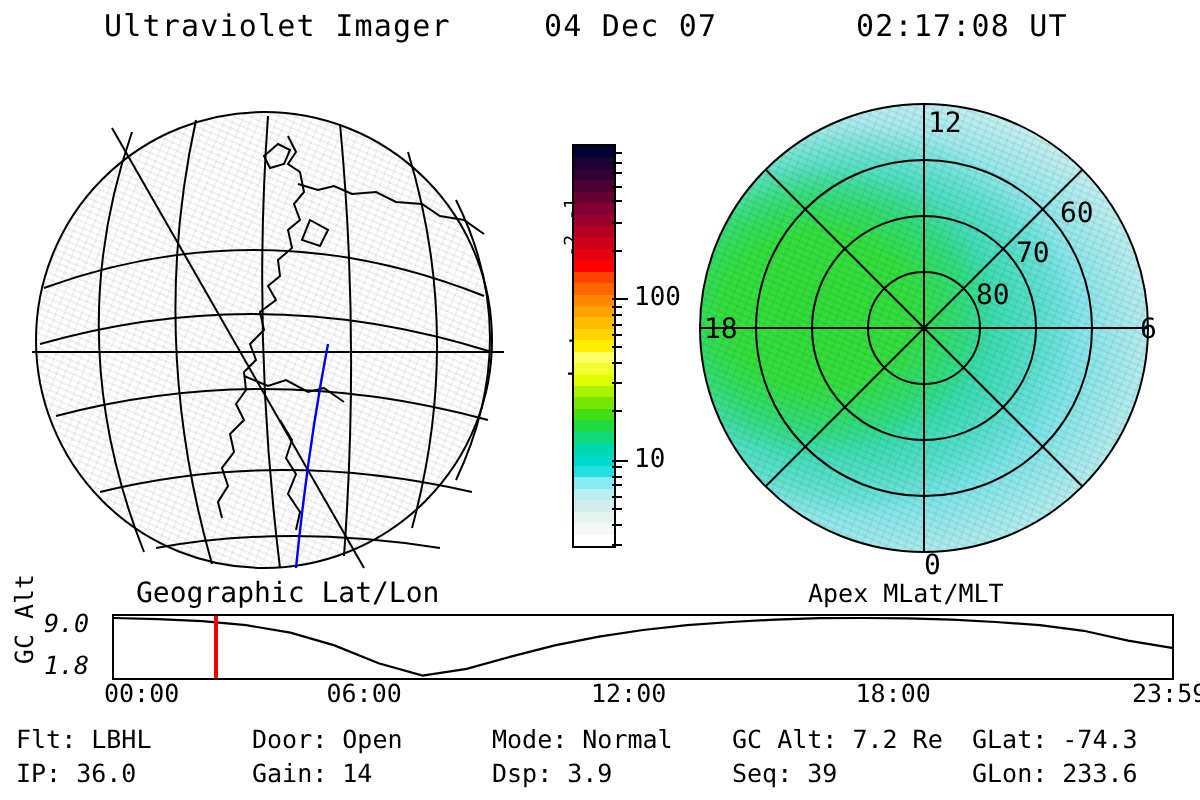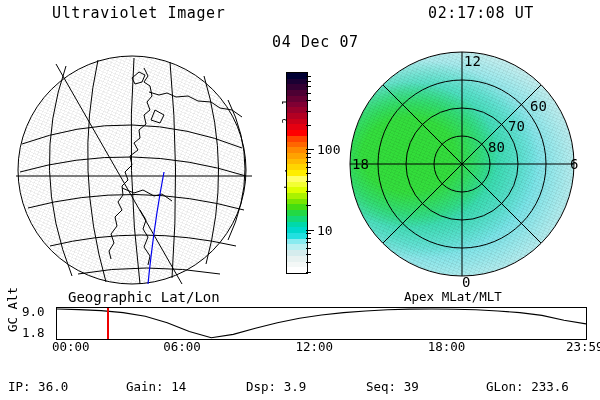--- a/index.html
+++ b/index.html
@@ -7,21 +7,21 @@
     width:600px;height:400px;position:relative;overflow:hidden;
     font-family:"DejaVu Sans Mono","Liberation Mono",monospace;
     color:#000;
   }
   .abs{position:absolute;}
 
   
   #header{left:0;top:4px;width:560px;height:26px;}
   #header .h{position:absolute;top:0;font-size:15px;letter-spacing:.6px;white-space:nowrap;}
   #h-title{left:52px;}
-  #h-date{left:272px;margin-top:29px;}
+  #h-date{left:272px;}
   #h-time{left:428px;}
 
   
   #geo-panel{left:14px;top:48px;width:250px;height:240px;}
   #polar-panel{left:342px;top:44px;width:252px;height:248px;}
 
   .disc-wrap{position:absolute;left:0;top:0;width:100%;height:100%;}
 
   
   .noise{
@@ -94,21 +94,21 @@
 
   
   #orbit{left:0;top:290px;width:600px;height:64px;}
   #orbit-title-geo{position:absolute;left:68px;top:-1px;font-size:14px;white-space:nowrap;}
   #orbit-title-apex{position:absolute;left:404px;top:-1px;font-size:12.5px;white-space:nowrap;}
   #orbit-box{position:absolute;left:56px;top:17px;width:529px;height:31px;border:1px solid #000;}
   #orbit-ylab{
     position:absolute;left:-16px;top:12px;width:56px;
     transform:rotate(-90deg);text-align:center;font-size:12.5px;white-space:nowrap;
   }
-  .ytick{position:absolute;font-size:12.5px;line-height:1;transform:translateY(-50%);}
+  .ytick{position:absolute;font-size:12.5px;line-height:1;transform:translateY(-50%);font-style:italic;}
   #yt-hi{left:22px;top:22px;}
   #yt-lo{left:22px;top:43px;}
   .xtick{position:absolute;top:49px;font-size:12.5px;white-space:nowrap;text-align:right;}
   #cursor{position:absolute;width:1.5px;background:#ee0000;}
 
   
   #status{left:0;top:362px;width:600px;height:38px;font-size:12.5px;}
   #status .row{position:absolute;left:0;width:600px;height:18px;}
   #status .r1{top:0;}
   #status .r2{top:17px;}
@@ -256,20 +256,27 @@
   </div>
 
   <div class="xtick" id="xt0" style="left: 52px;">00:00</div>
   <div class="xtick" id="xt1" style="left: 163.25px;">06:00</div>
   <div class="xtick" id="xt2" style="left: 295.5px;">12:00</div>
   <div class="xtick" id="xt3" style="left: 427.75px;">18:00</div>
   <div class="xtick" id="xt4" style="left: 539px; margin-left: 27px;">23:59</div>
 </div>
 
 <div id="status" class="abs">
+  <div class="row r1">
+    <span class="c c0">Flt: LBHL</span>
+    <span class="c c1">Door: Open</span>
+    <span class="c c2">Mode: Normal</span>
+    <span class="c c3">GC Alt: 7.2 Re</span>
+    <span class="c c4">GLat: -74.3</span>
+  </div>
   <div class="row r2">
     <span class="c c0">IP: 36.0</span>
     <span class="c c1">Gain: 14</span>
     <span class="c c2">Dsp: 3.9</span>
     <span class="c c3">Seq: 39</span>
     <span class="c c4">GLon: 233.6</span>
   </div>
 </div>
 
 </body></html>

